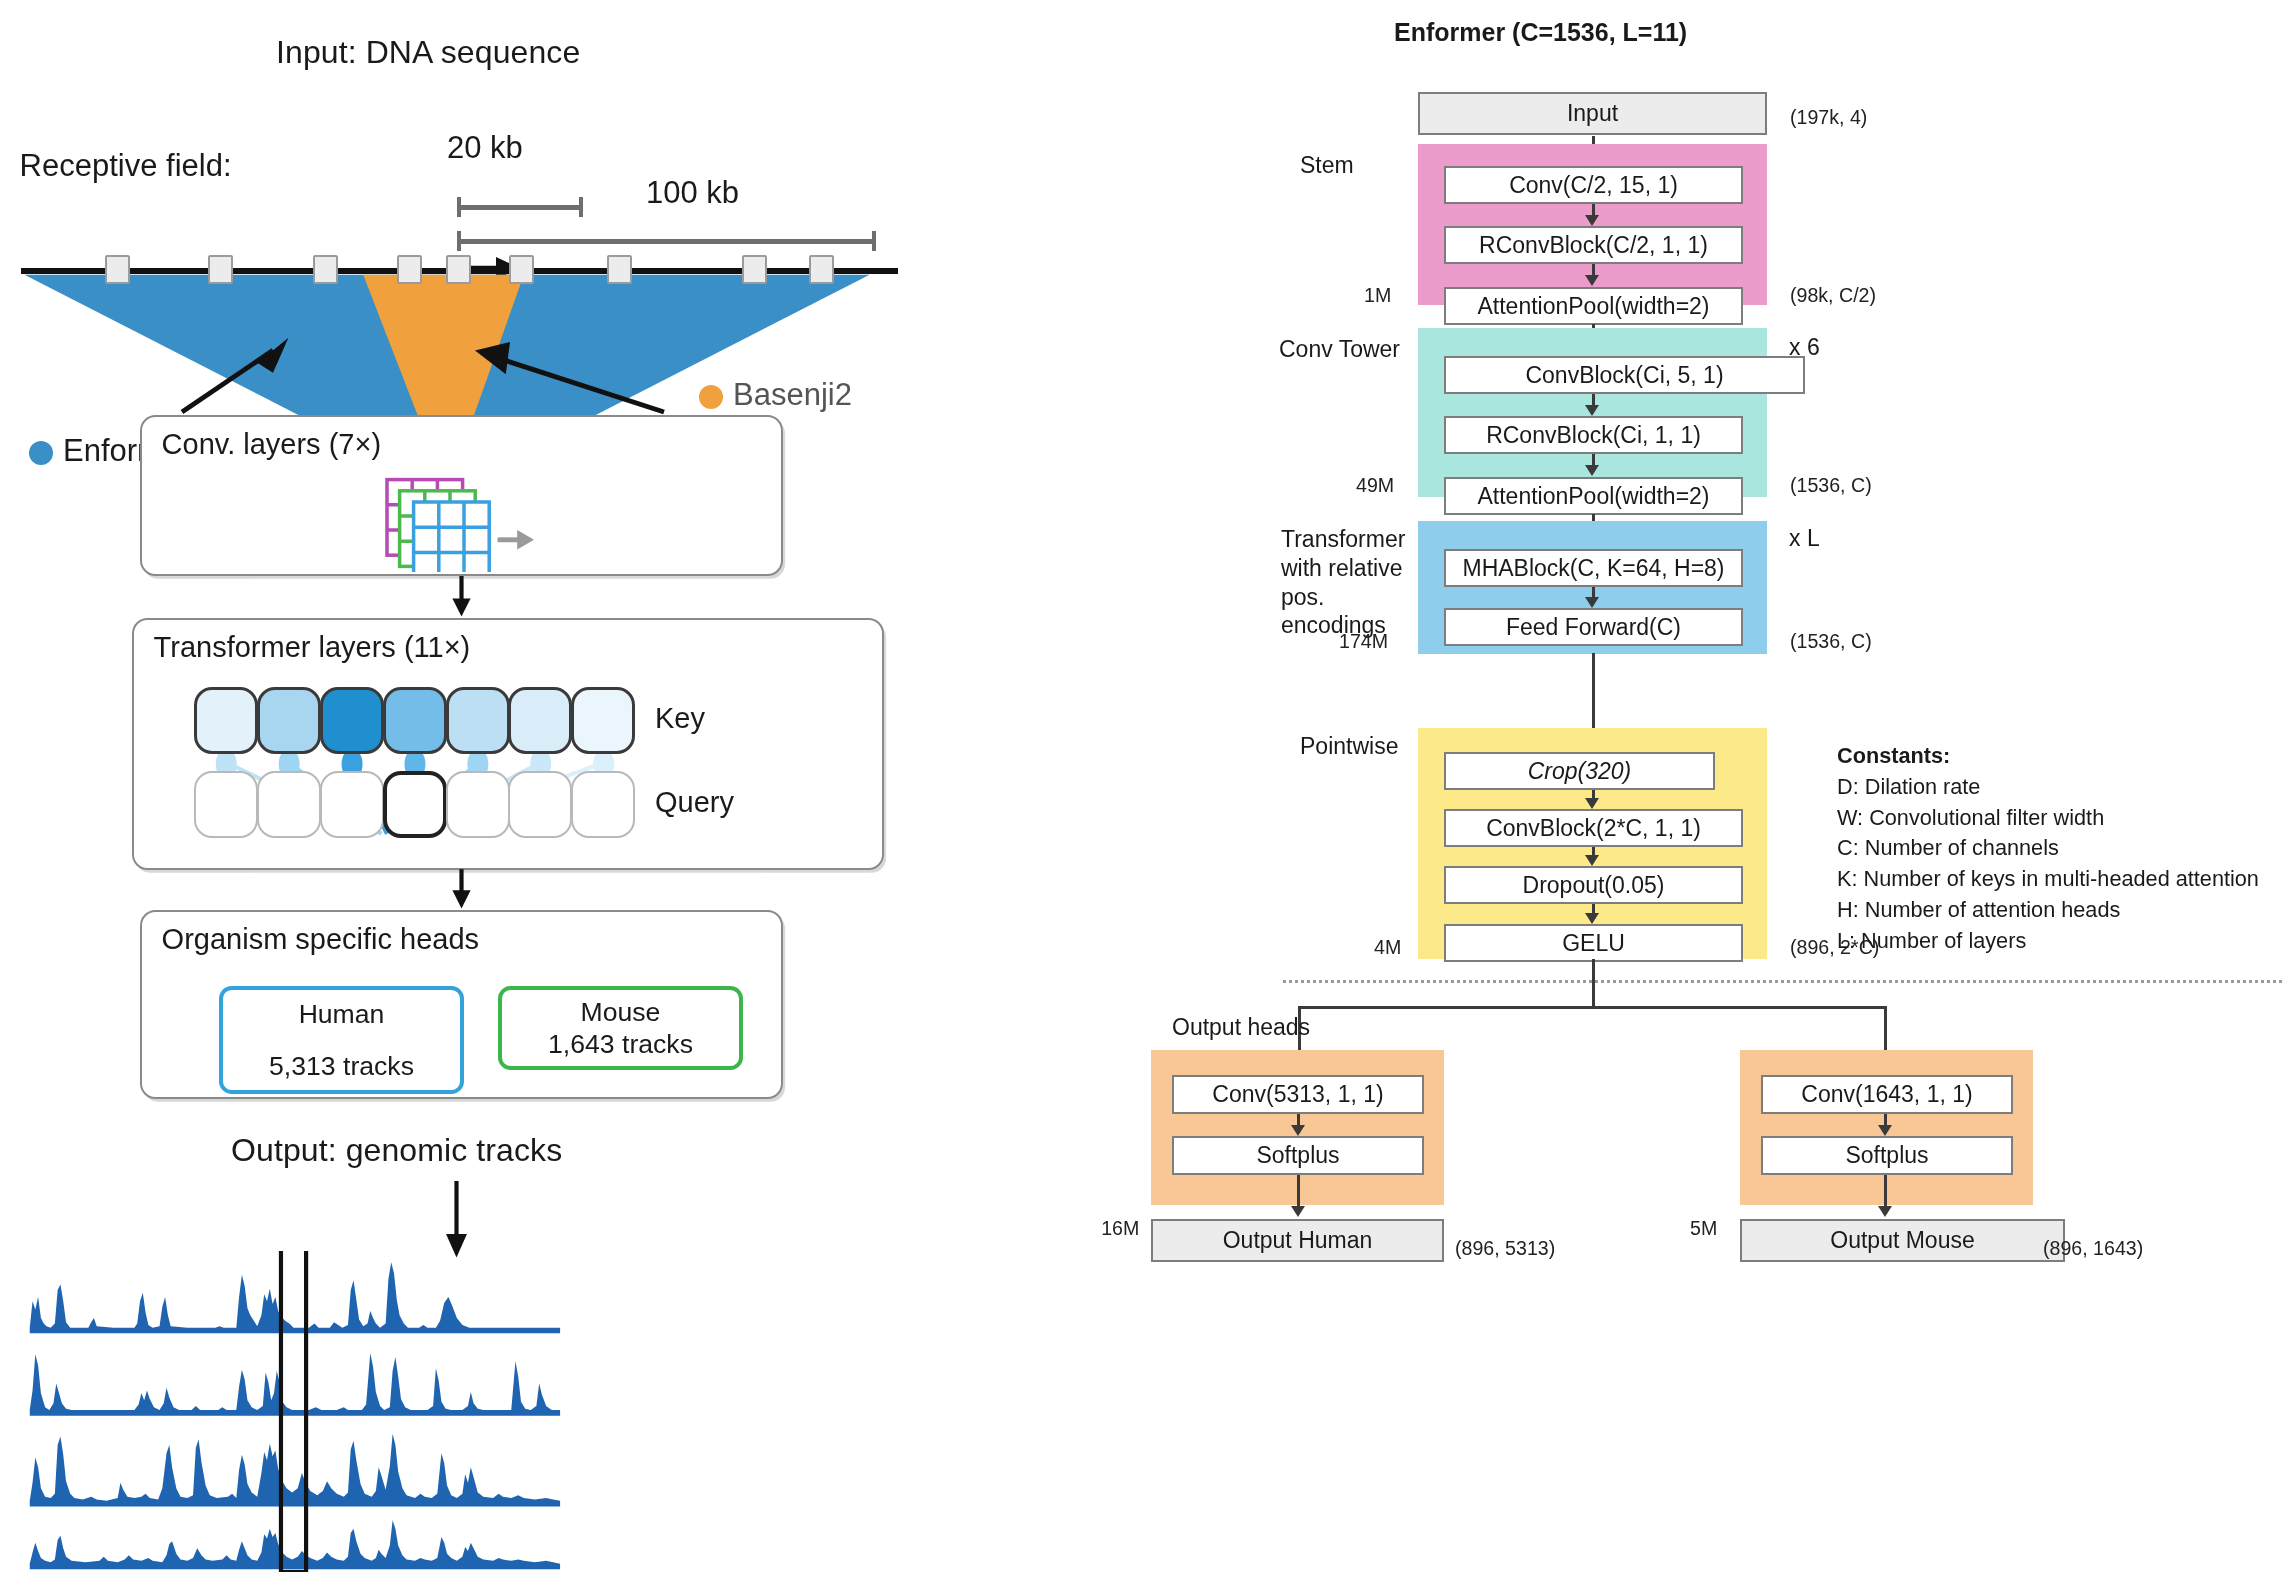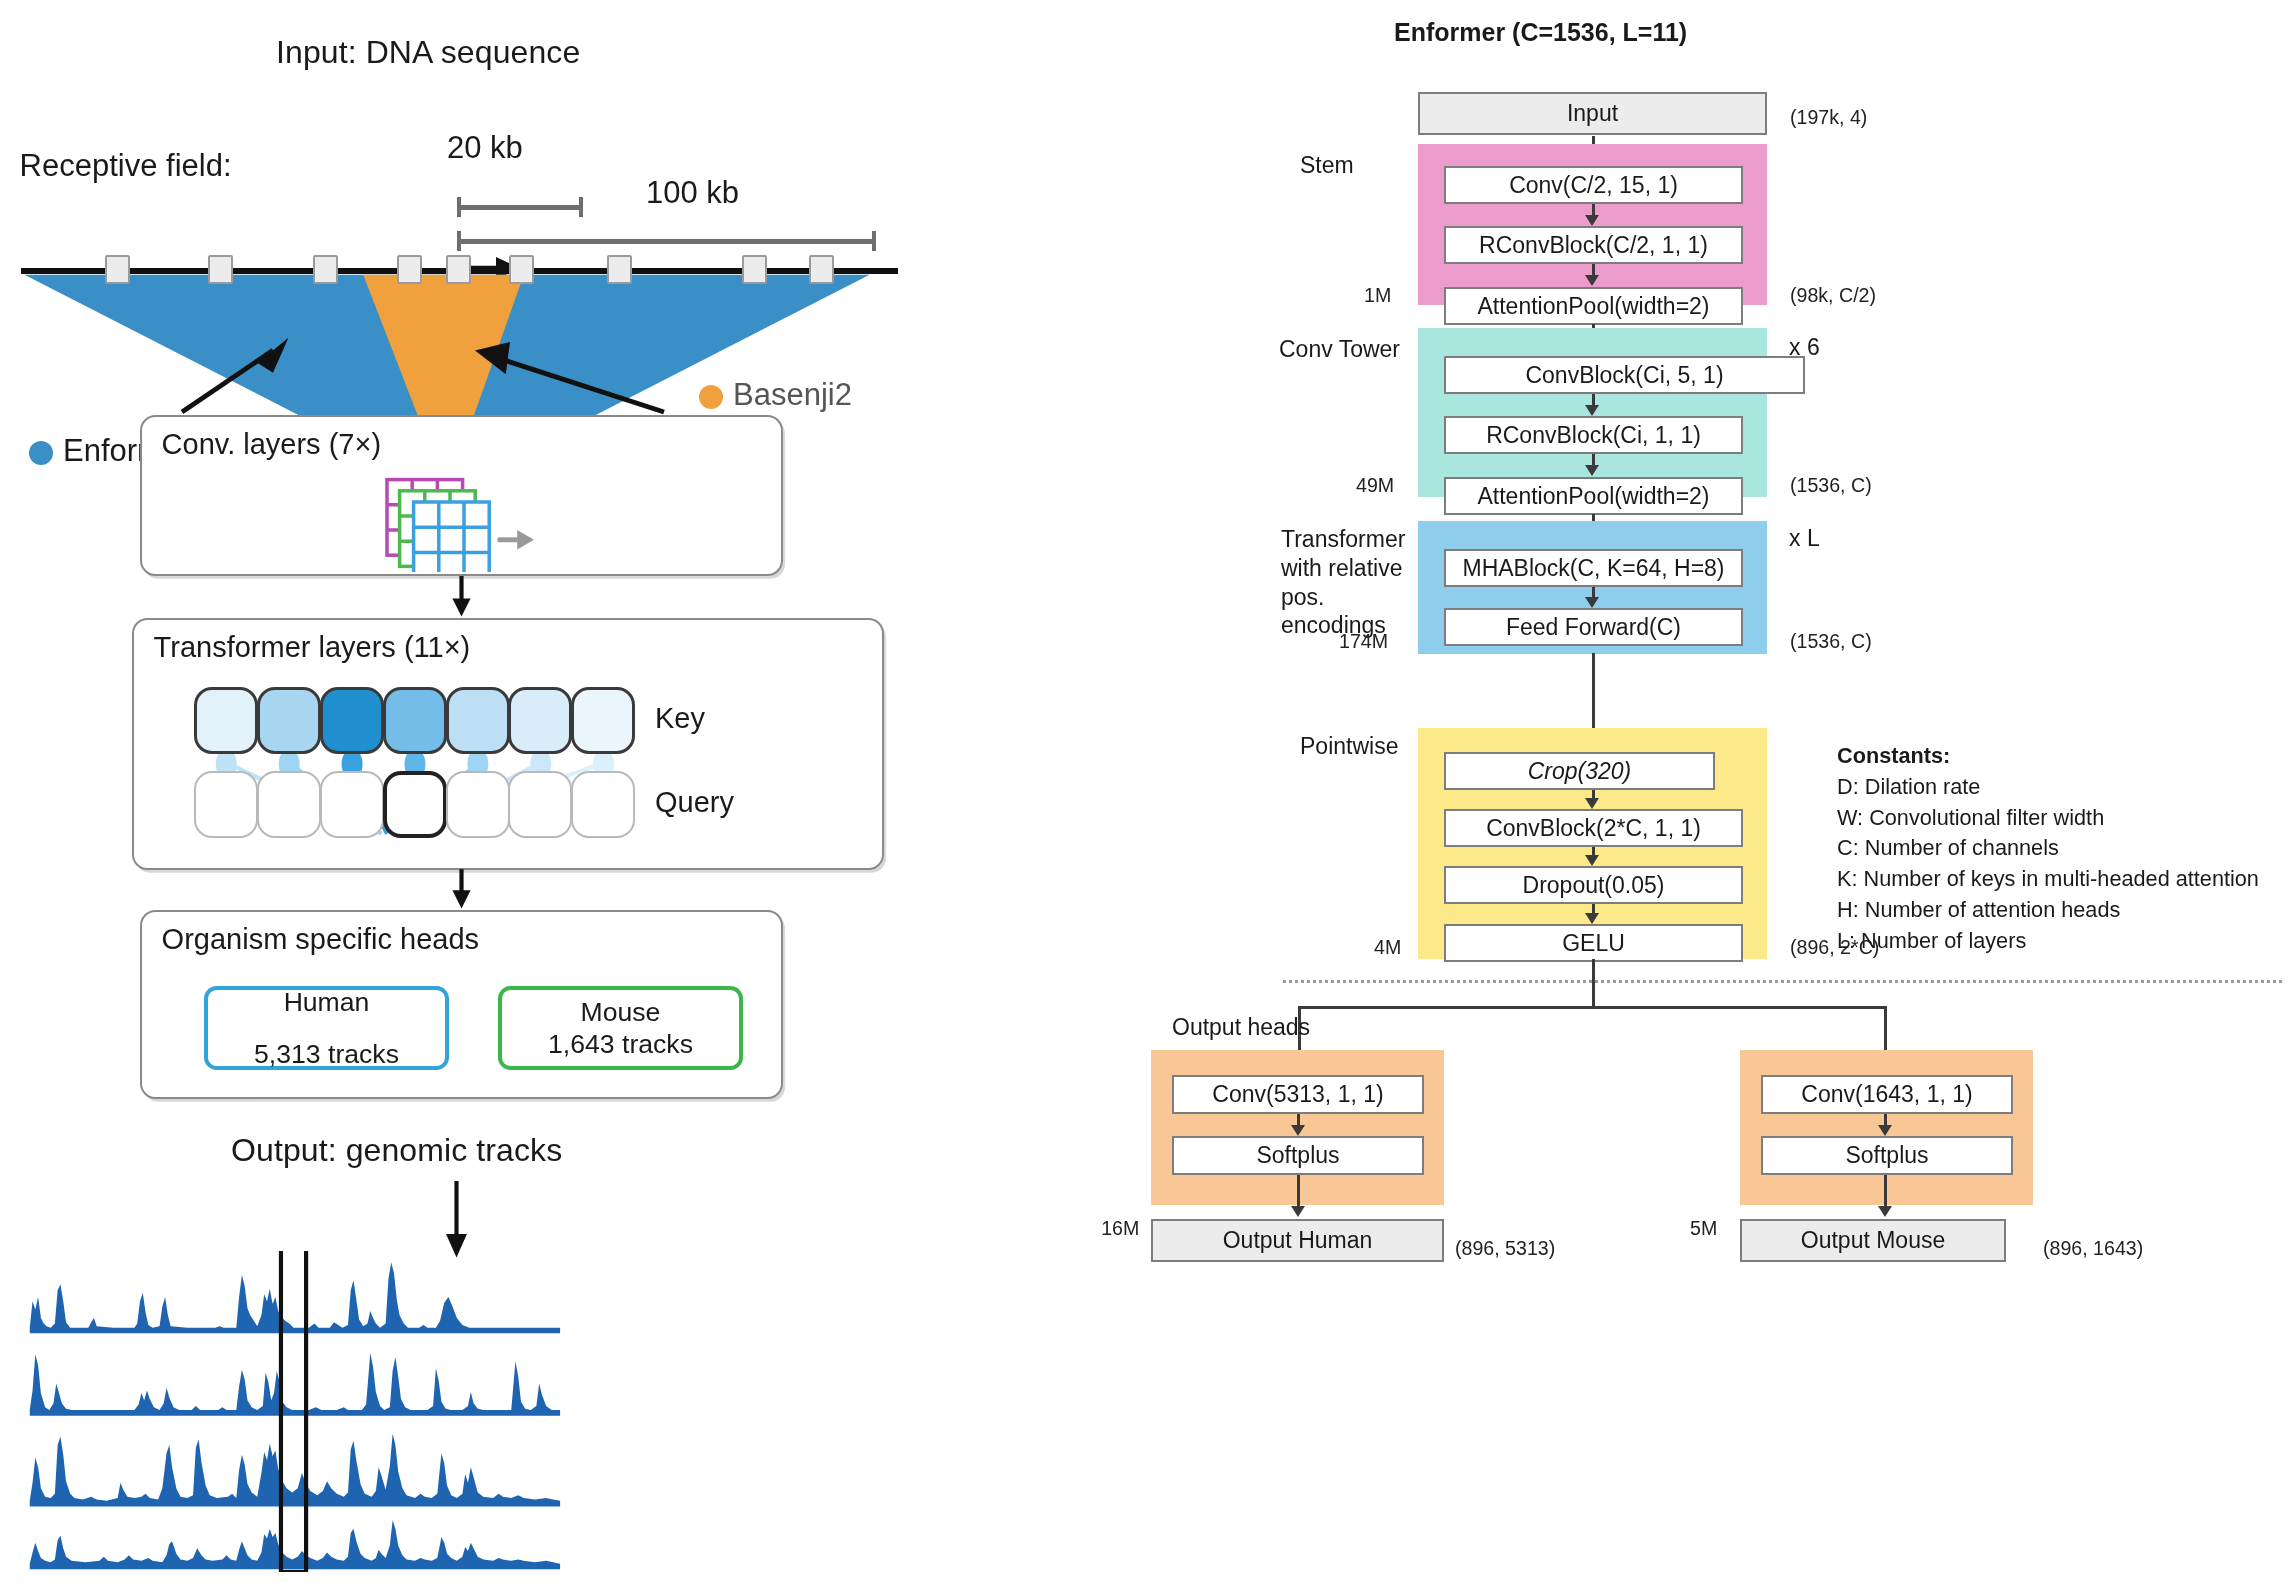--- a/index.html
+++ b/index.html
@@ -210,21 +210,21 @@
     <div class="rowlbl" style="left:521px;top:166px;">Query</div>
   </div>
 
   <svg class="abs" style="left:444px;top:869px;" width="35" height="41" viewBox="0 0 50 58">
     <line x1="25" y1="0" x2="25" y2="34" stroke="#111" stroke-width="6"></line>
     <path d="M12,30 L25,56 L38,30 Z" fill="#111"></path>
   </svg>
 
   <div class="card" style="left:140px;top:910px;width:643px;height:189px;">
     <div class="card-title">Organism specific heads</div>
-    <div class="pill" style="left:62px;top:74px;width:245px;height:84px;border:4.9px solid #33a3dc;gap:20px;">
+    <div class="pill" style="left:77px;top:74px;width:245px;height:108px;border:4.9px solid #33a3dc;gap:20px;">
       <span>Human</span>
       <span>5,313 tracks</span>
     </div>
     <div class="pill" style="left:356px;top:74px;width:245px;height:84px;border:4.9px solid #3cb54a;">
       <span>Mouse</span>
       <span>1,643 tracks</span>
     </div>
   </div>
 
   <div class="abs ttl-lg" style="left:231px;top:1132px;">Output: genomic tracks</div>
@@ -415,17 +415,17 @@
   <div class="plbl" style="left:11.2px;top:1217px;">16M</div>
   <div class="shapelbl" style="left:365px;top:1237px;">(896, 5313)</div>
 
   <div class="grpbox" style="left:650px;top:1050px;width:293px;height:155px;background:#f9c795;"></div>
   <div class="nodebox" style="left:671px;top:1075px;width:252px;height:39px;">Conv(1643, 1, 1)</div>
   <div class="arrow-v" style="left:794px;top:1114px;height:15.4px;"></div>
   <div class="arrow-head" style="left:788px;top:1125px;"></div>
   <div class="nodebox" style="left:671px;top:1136px;width:252px;height:39px;">Softplus</div>
   <div class="arrow-v" style="left:794px;top:1175px;height:39px;"></div>
   <div class="arrow-head" style="left:788px;top:1206px;"></div>
-  <div class="nodebox grey" style="left:650px;top:1219px;width:266px;height:43px;">Output Mouse</div>
+  <div class="nodebox grey" style="left:650px;top:1219px;width:325px;height:43px;">Output Mouse</div>
   <div class="plbl" style="left:600px;top:1217px;">5M</div>
   <div class="shapelbl" style="left:953px;top:1237px;">(896, 1643)</div>
 </div>
 
 
 </body></html>

